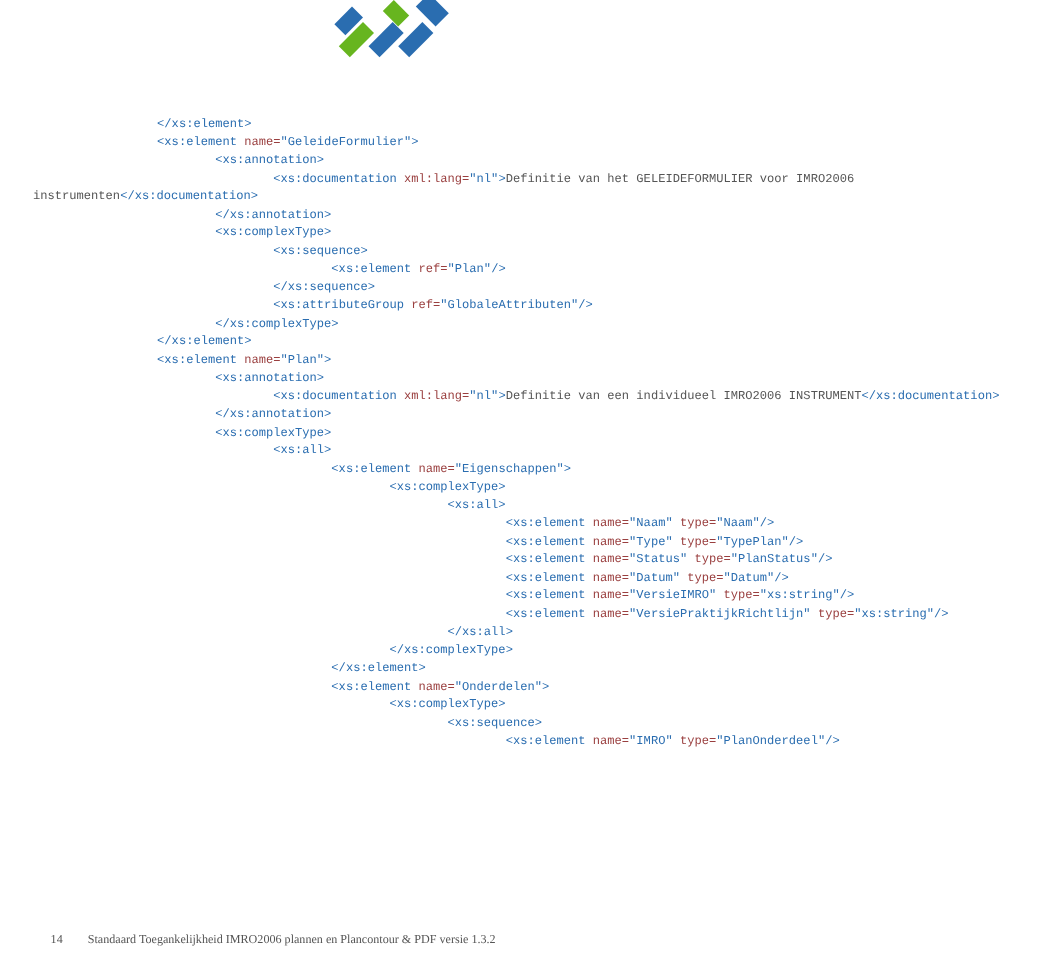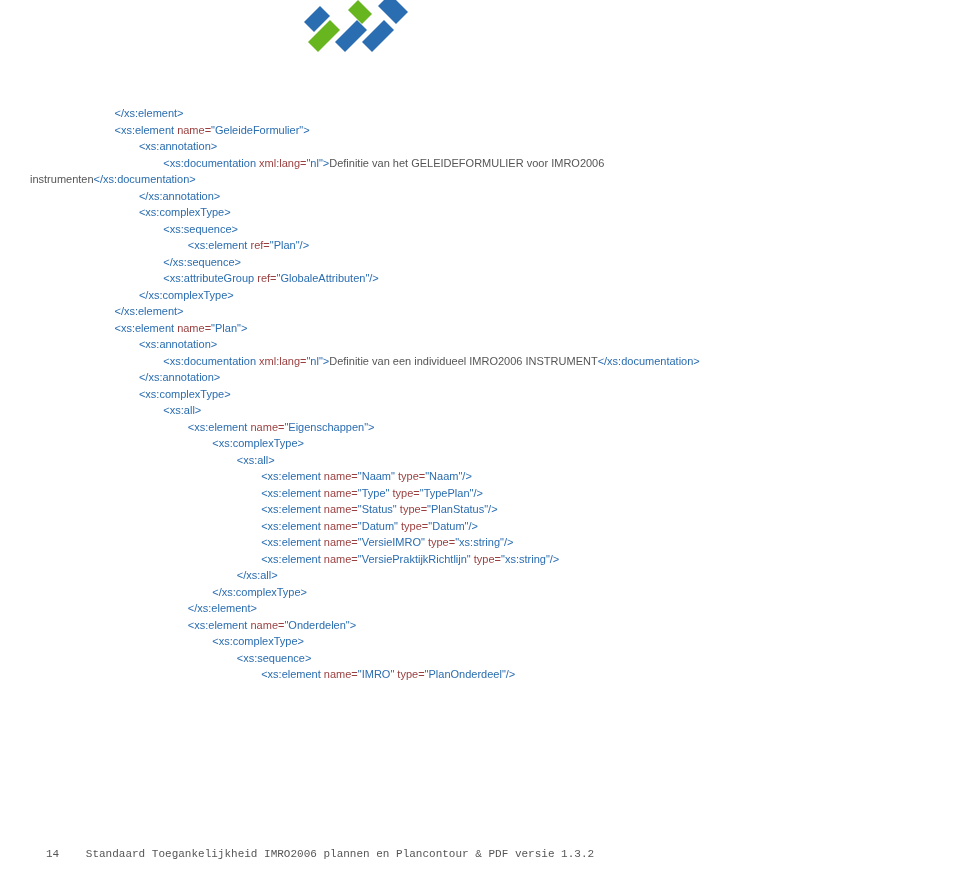--- a/index.html
+++ b/index.html
@@ -13,33 +13,33 @@
   .logo {
     position: absolute;
     top: 0;
     left: 300px;
   }
   .content {
     position: absolute;
     top: 105px;
     left: 90px;
     right: 2px;
-    font-family: Liberation Sans, sans-serif;
+    font-family: Liberation Mono, monospace;
     font-size: 11px;
     line-height: 16.5px;
     color: #555;
     white-space: pre;
   }
   .tag   { color: #2a6db0; }   
   .attr  { color: #9a3f3f; }   
   .footer {
     position: absolute;
     bottom: 22px;
     left: 46px;
-    font-family: Liberation Mono, monospace;
+    font-family: Liberation Serif, serif;
     font-size: 11px;
     color: #555;
   }
   .pagenum {
     display: inline-block;
     margin-right: 20px;
   }
 </style>
 </head>
 <body>

